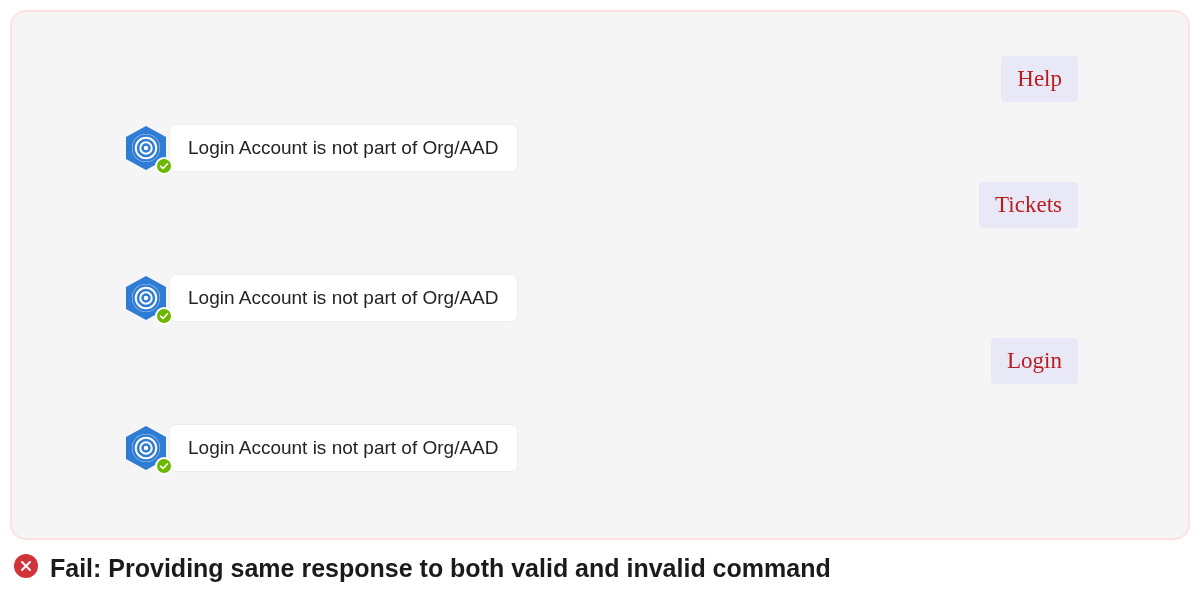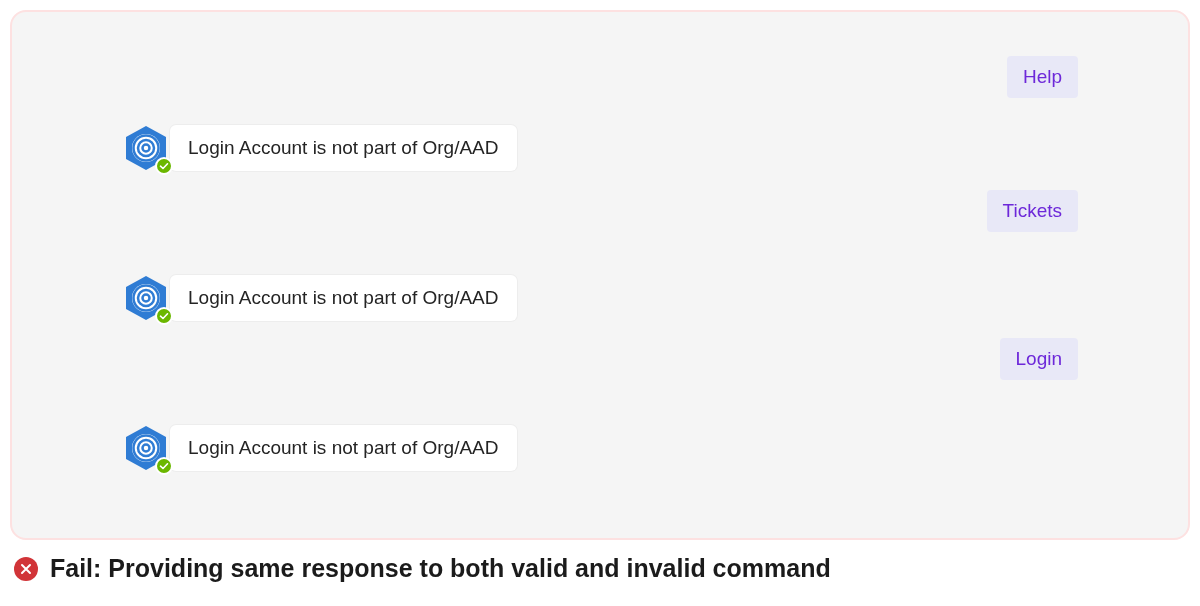--- a/index.html
+++ b/index.html
@@ -58,31 +58,31 @@
     border-radius: 6px;
     padding: 12px 18px;
     font-size: 19px;
     color: #242424;
     box-shadow: 0 0 0 1px rgba(0,0,0,0.03);
   }
   .chip {
     position: absolute;
     right: 110px;
     background: #e8e8f7;
-    color: #6d28d9;
-    font-size: 19px;
+    color: #b91c1c;
+    font-size: 23px;
     padding: 10px 16px;
     border-radius: 4px;
+    font-family: Liberation Serif, serif;
   }
   .chip.c1 { top: 44px; }
-  .chip.c2 { top: 178px; }
+  .chip.c2 { top: 170px; }
   .chip.c3 { top: 326px; }
   .caption {
     display: flex;
-    align-items: center;
     gap: 12px;
     margin: 14px 0 0 14px;
   }
   .fail-icon {
     width: 24px;
     height: 24px;
     border-radius: 50%;
     background: #d13438;
     display: flex;
     align-items: center;

